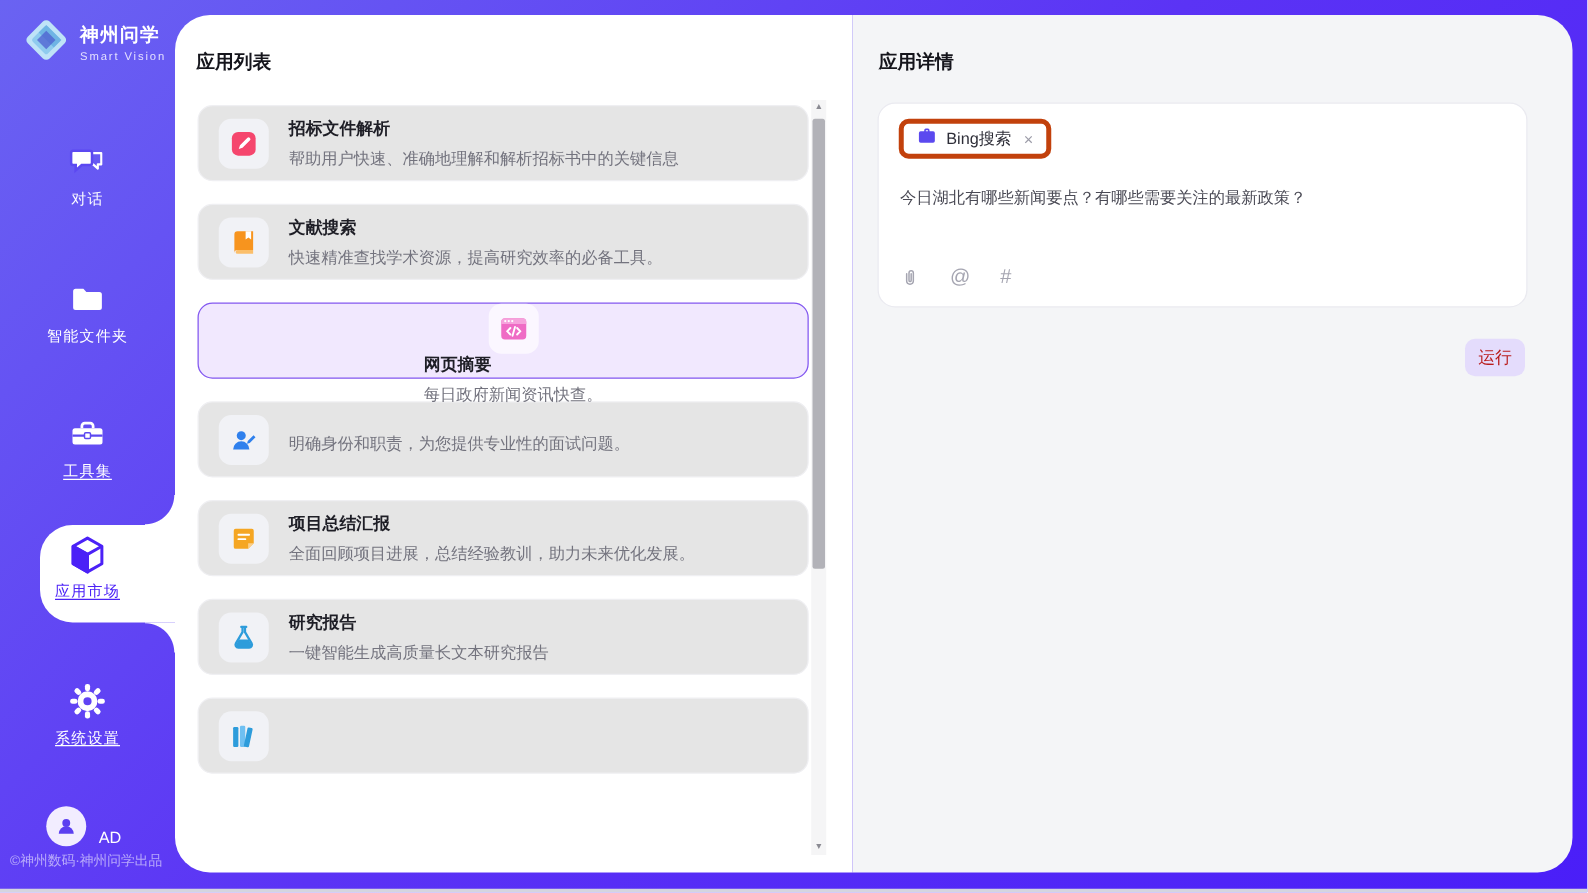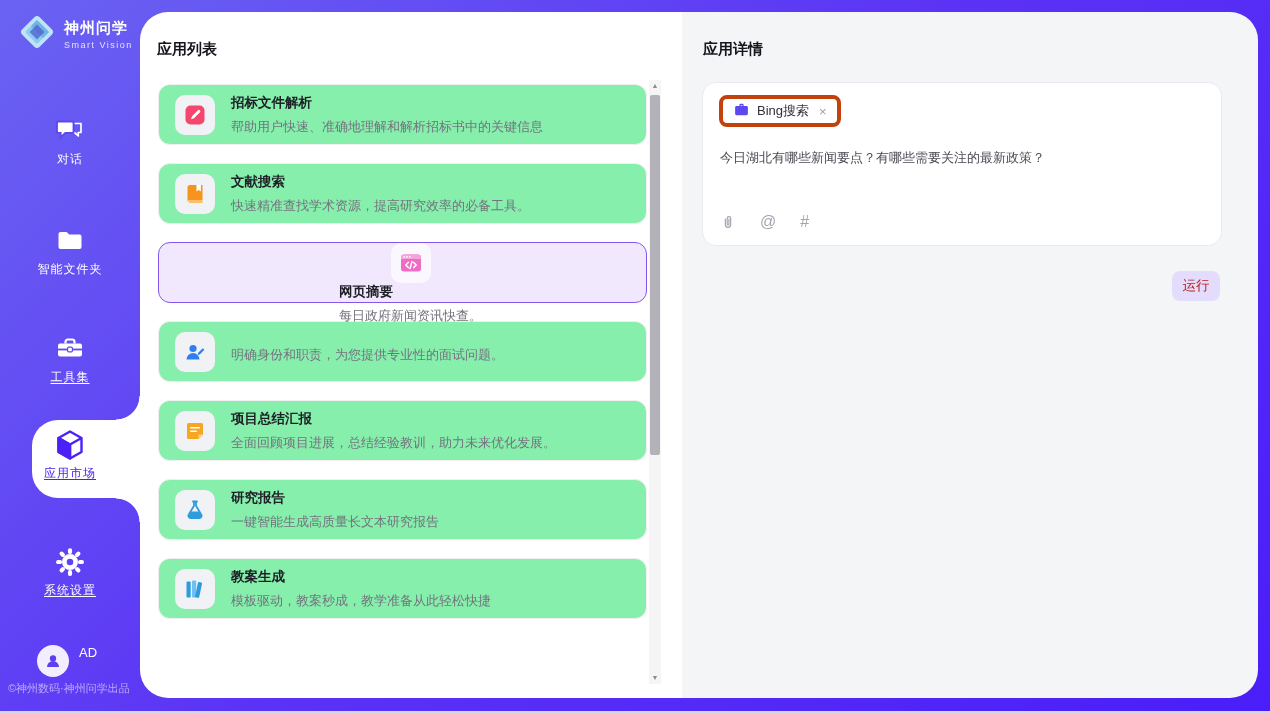--- a/index.html
+++ b/index.html
@@ -16,31 +16,31 @@
   .nav-icon svg{vertical-align:middle;}
   .nav-label{display:block;margin-top:3px;font-size:12px;color:#fff;letter-spacing:1px;text-align:center;}
   .nav-label.u{text-decoration:underline;text-underline-offset:2px;}
   .nav-item.active .nav-label{color:#4B21F7;}
   .active-bubble{position:absolute;left:32px;top:420px;width:108px;height:78px;
     background:#fff;border-radius:26px 0 0 26px;}
   .active-bubble::before{content:"";position:absolute;right:0;top:-24px;width:24px;height:24px;
     background:radial-gradient(circle 24px at 0 0,rgba(255,255,255,0) 0 23px,#fff 23.8px);}
   .active-bubble::after{content:"";position:absolute;right:0;bottom:-24px;width:24px;height:24px;
     background:radial-gradient(circle 24px at 0 100%,rgba(255,255,255,0) 0 23px,#fff 23.8px);}
-  .user-row{position:absolute;left:37px;top:645px;display:flex;align-items:flex-start;gap:10px;cursor:pointer;}
+  .user-row{position:absolute;left:37px;top:645px;display:flex;align-items:flex-end;gap:10px;cursor:pointer;}
   .avatar{width:32px;height:32px;border-radius:50%;background:#F2EDFF;display:flex;align-items:center;justify-content:center;}
   .user-name{color:#fff;font-size:13px;}
   .copyright{position:absolute;left:8px;top:681px;width:134px;color:rgba(255,255,255,.55);font-size:11px;}
   
   .panel-list{position:absolute;left:140px;top:12px;width:542px;height:686px;background:#fff;
     border-radius:28px 0 0 28px;overflow:hidden;}
   .panel-title{position:absolute;left:17px;top:28px;margin:0;font-size:15px;font-weight:bold;color:#15151C;}
   .cards{position:absolute;left:18px;top:72px;width:489px;}
   .app-card{box-sizing:border-box;height:61px;margin-bottom:18px;border:1px solid #EFEFF2;border-radius:12px;
-    background:#86efac;display:flex;align-items:center;cursor:pointer;}
+    background:#e5e5e5;display:flex;align-items:center;cursor:pointer;}
   .app-card.selected{background:#F1E8FE;border-color:#8257F0;flex-direction:column;}
   .tile{width:40px;height:40px;margin-left:16px;border-radius:10px;background:#F1F2F6;
     display:flex;align-items:center;justify-content:center;flex:0 0 40px;}
   .app-card.selected .tile{background:#FBF7FF;}
   .app-text{margin-left:16px;}
   .app-title{font-size:13.5px;font-weight:bold;color:#1E1E26;}
   .app-desc{font-size:13px;color:#73737E;margin-top:6px;}
   .scrollbar{position:absolute;left:509px;top:68px;width:12px;height:604px;background:#F5F5F6;}
   .sb-btn{position:absolute;left:0;width:12px;height:12px;color:#8A8A92;font-size:7px;line-height:12px;
     text-align:center;cursor:pointer;}
@@ -235,24 +235,20 @@
           </div>
         </div>
         <div class="app-card">
           <span class="tile">
             <svg width="24" height="24" viewBox="0 0 24 24">
               <rect x="3.5" y="4.5" width="4.2" height="16" rx="1" fill="#2D9CDB"></rect>
               <rect x="9" y="3.5" width="4.2" height="17" rx="1" fill="#6FC0F2"></rect>
               <rect x="13.5" y="5" width="4.2" height="15.8" rx="1" transform="rotate(12 15.6 12.9)" fill="#2D9CDB"></rect>
             </svg>
           </span>
-          <div class="app-text">
-            <div class="app-title">教案生成</div>
-            <div class="app-desc">模板驱动，教案秒成，教学准备从此轻松快捷</div>
-          </div>
         </div>
       </div>
     <div class="scrollbar">
       <div class="sb-btn up">▲</div>
       <div class="sb-thumb"></div>
       <div class="sb-btn down">▼</div>
     </div>
   </main>
 
   <section class="panel-detail">

